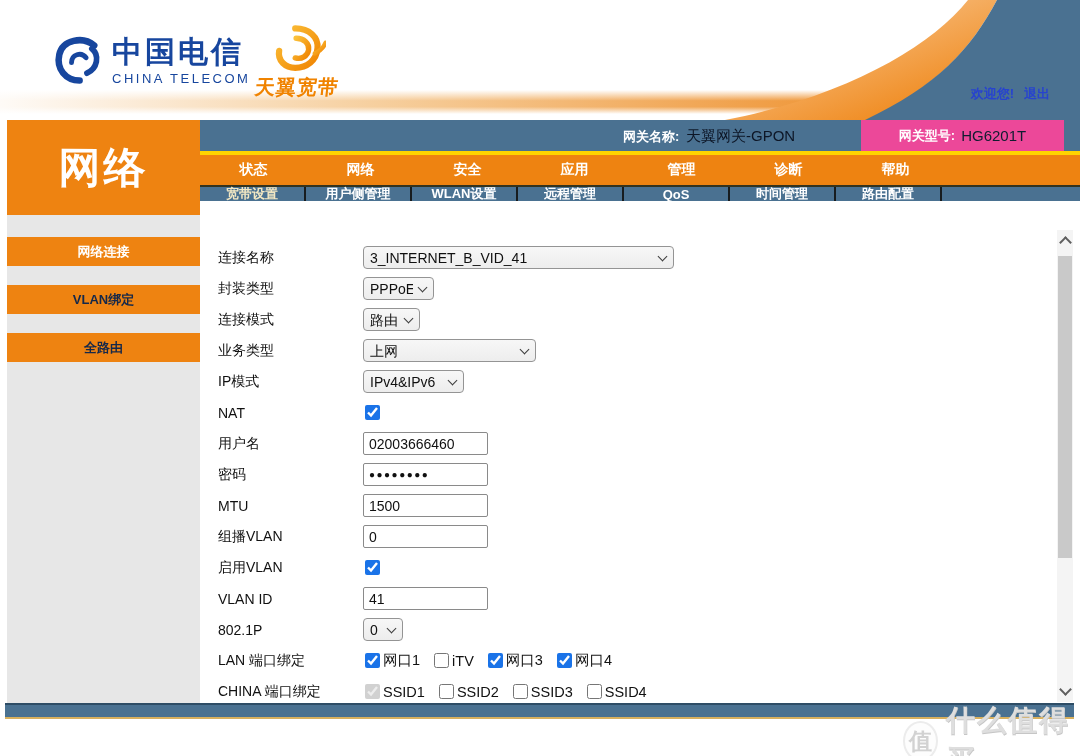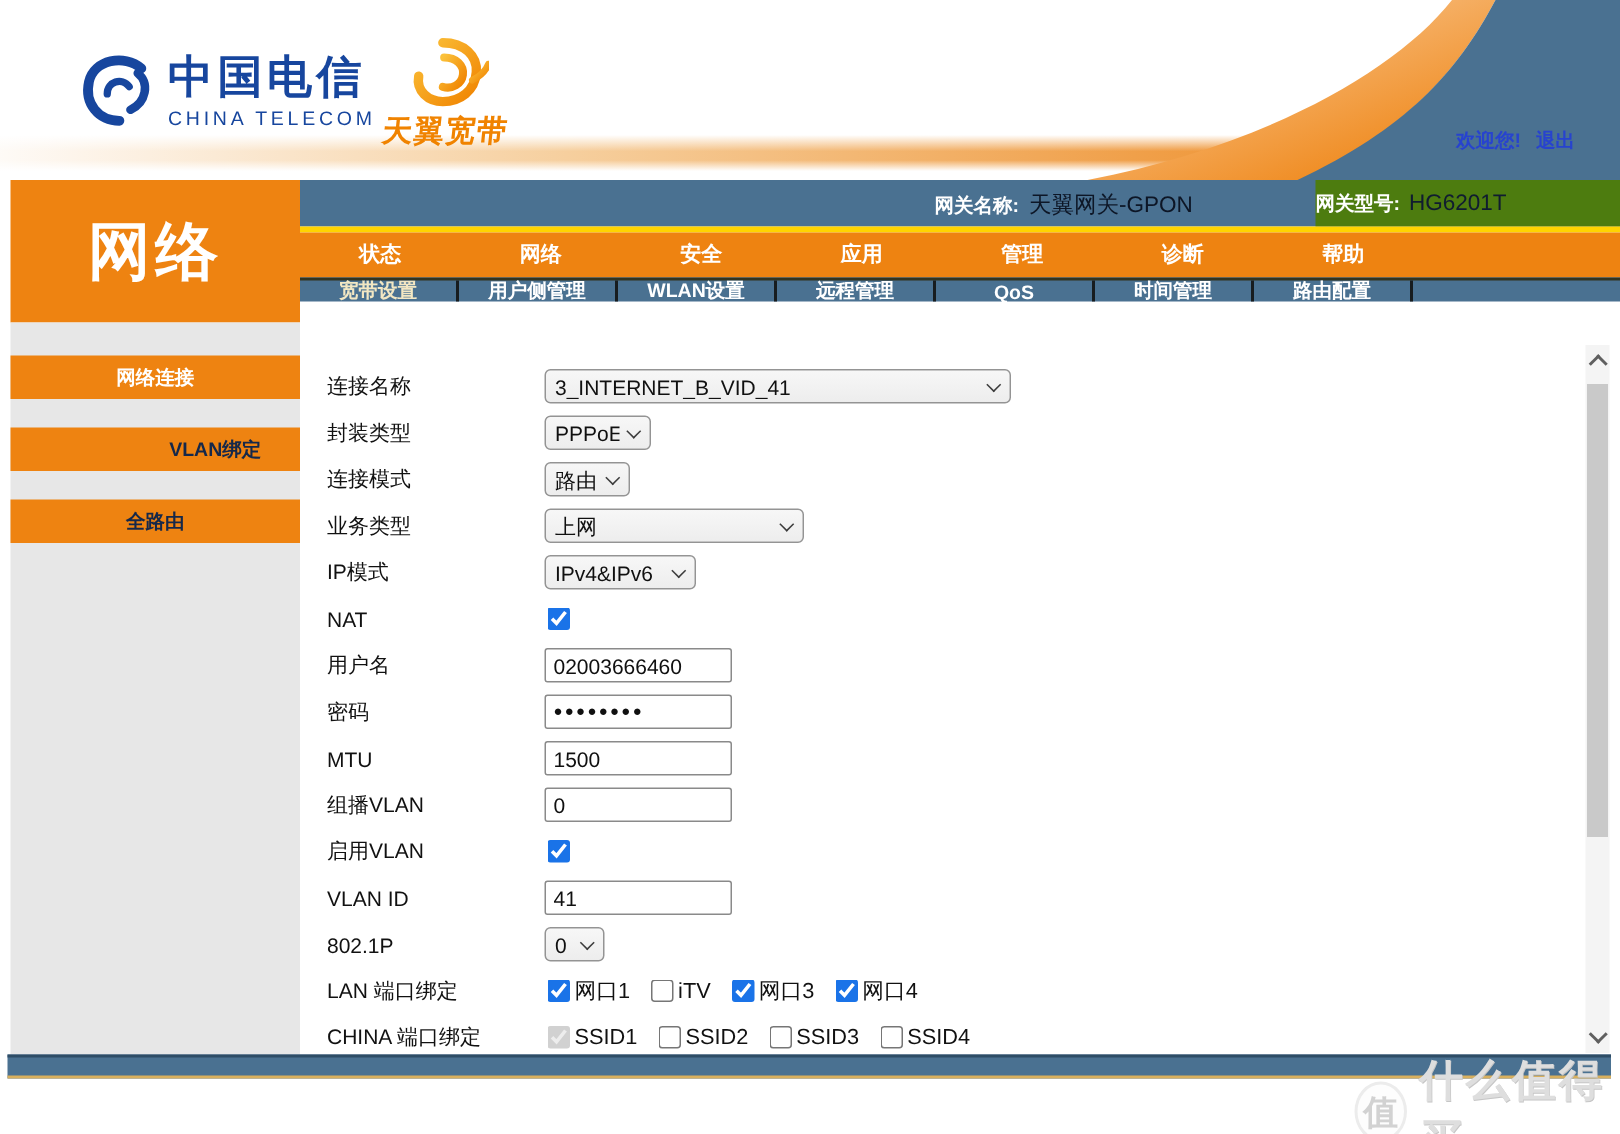--- a/index.html
+++ b/index.html
@@ -24,22 +24,22 @@
   .ty-text{font-size:20px;font-weight:bold;color:#f08300;letter-spacing:1px;transform:skewX(-6deg);margin-top:0px;}
 
   
   .side-head{position:absolute;left:7px;top:120px;width:193px;height:95px;background:#ee8311;
     display:flex;align-items:center;justify-content:center;}
   .side-head-title{font-size:42px;font-weight:bold;color:#fff;letter-spacing:3px;}
 
   .info-bar{position:absolute;left:200px;top:120px;width:880px;height:31px;background:#4a7191;}
   .gw-name-label{position:absolute;left:423px;top:8px;font-size:13px;font-weight:bold;color:#fff;}
   .gw-name-value{position:absolute;left:486px;top:7px;font-size:15px;color:#0d1626;}
-  .model-panel{position:absolute;right:0;top:0;width:203px;height:31px;background:#4d7c0f;
-    display:flex;align-items:center;gap:6px;}
+  .model-panel{position:absolute;right:16px;top:0;width:203px;height:31px;background:#ec4899;
+    display:flex;align-items:center;justify-content:center;gap:6px;}
   .gw-model-label{font-size:13px;font-weight:bold;color:#fff;}
   .gw-model-value{font-size:15px;color:#101c30;}
   .yellow-line{position:absolute;left:200px;top:151px;width:880px;height:4px;background:#ffd400;}
 
   .nav-bar{position:absolute;left:200px;top:155px;width:880px;height:30px;background:#ee8311;display:flex;}
   .nav-tab{flex:0 0 107px;display:flex;align-items:center;justify-content:center;
     font-size:14px;font-weight:bold;color:#fff;cursor:pointer;}
   .nav-filler{flex:1;}
 
   .sub-nav{position:absolute;left:200px;top:185px;width:880px;height:16px;background:#4a7191;
@@ -176,21 +176,21 @@
       <div class="subnav-tab">WLAN设置</div>
       <div class="subnav-tab">远程管理</div>
       <div class="subnav-tab">QoS</div>
       <div class="subnav-tab">时间管理</div>
       <div class="subnav-tab">路由配置</div>
       <div class="subnav-filler"></div>
     </div>
 
   <div class="sidebar" id="sidebar">
       <div class="side-item active" style="top: 22px;">网络连接</div>
-      <div class="side-item" style="top: 70px; padding-left: 40px;">VLAN绑定</div>
+      <div class="side-item" style="top: 70px;">VLAN绑定</div>
       <div class="side-item" style="top: 118px;">全路由</div>
     </div>
 
   <div class="main" id="main-form">
       <div class="form-row">
         <div class="form-label">连接名称</div>
         <div class="form-ctl">
           <span class="sel" style="width: 311px;"><select><option>3_INTERNET_B_VID_41</option></select></span>
         </div>
       </div>

